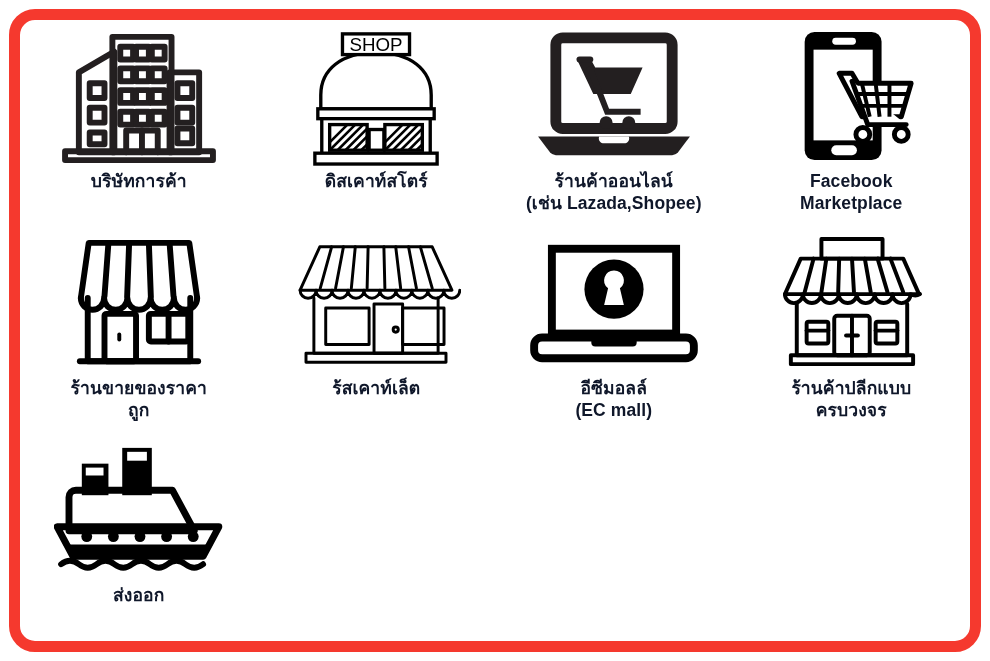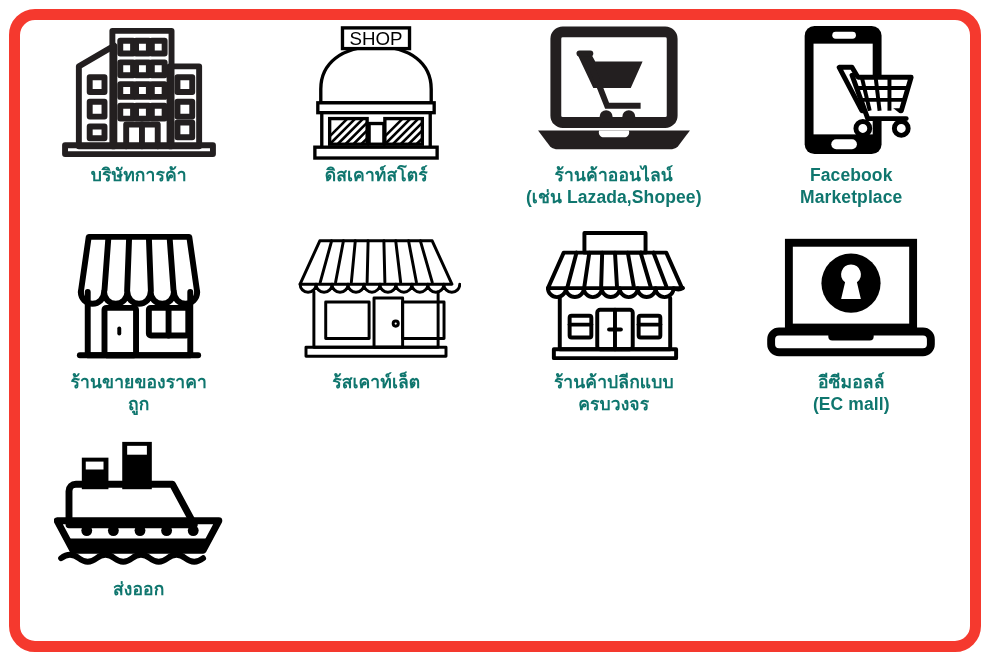--- a/index.html
+++ b/index.html
@@ -42,20 +42,21 @@
     grid-template-columns: repeat(4, 1fr);
     grid-template-rows: repeat(3, 1fr);
   }
 
   .cell {
     position: relative;
     display: flex;
     flex-direction: column;
     align-items: center;
     justify-content: flex-start;
+    padding-top: 6px;
   }
 
   .icon-box {
     width: 170px;
     height: 142px;
     display: flex;
     align-items: center;
     justify-content: center;
   }
 
@@ -64,21 +65,21 @@
     max-width: 100%;
     max-height: 100%;
   }
 
   .caption {
     margin-top: 4px;
     text-align: center;
     font-weight: bold;
     font-size: 17.5px;
     line-height: 1.28;
-    color: #0f766e;
+    color: #0f172a;
     letter-spacing: 0.1px;
     white-space: pre-line;
     max-width: 210px;
   }
 
   
   .row1 .icon-box { height: 140px; }
   .row2 .icon-box { height: 140px; }
   .row3 .icon-box { height: 140px; }
 </style>
@@ -264,20 +265,37 @@
 
           <path d="M14 122 H156 V131 H14 Z"></path>
         </svg>
       </div>
       <div class="caption">ร้สเคาท์เล็ต</div>
     </div>
 
 
     <div class="cell row3">
       <div class="icon-box">
+        <svg viewBox="0 0 170 142" width="170" height="142" fill="none">
+
+          <rect x="22" y="16" width="126" height="86" fill="none" stroke="#000" stroke-width="8"></rect>
+
+          <path d="M12 106 H158 a8 8 0 0 1 8 8 v5 a8 8 0 0 1 -8 8 H12 a8 8 0 0 1 -8 -8 v-5 a8 8 0 0 1 8 -8 Z" fill="none" stroke="#000" stroke-width="8"></path>
+          <path d="M62 106 h46 v5 a4 4 0 0 1 -4 4 H66 a4 4 0 0 1 -4 -4 Z" fill="#000"></path>
+
+          <circle cx="85" cy="57" r="30" fill="#000"></circle>
+          <path d="M85 38 a10 10 0 0 1 6 18 l4 17 h-20 l4 -17 a10 10 0 0 1 6 -18 Z" fill="#fff"></path>
+        </svg>
+      </div>
+      <div class="caption">อีซีมอลล์
+(EC mall)</div>
+    </div>
+
+    <div class="cell row3">
+      <div class="icon-box">
         <svg viewBox="0 0 170 142" width="170" height="142" fill="none" stroke="#000000" stroke-width="4" stroke-linejoin="round" stroke-linecap="round">
 
           <rect x="55" y="6" width="62" height="20"></rect>
 
           <path d="M18 62 L34 26 H138 L154 62 Z"></path>
 
           <path d="M18 62 a9.1 9.1 0 0 0 18.2 0 a9.1 9.1 0 0 0 18.2 0 a9.1 9.1 0 0 0 18.2 0
                    a9.1 9.1 0 0 0 18.2 0 a9.1 9.1 0 0 0 18.2 0 a9.1 9.1 0 0 0 18.2 0
                    a9.1 9.1 0 0 0 18.2 0 a9.1 9.1 0 0 0 9.6 0"></path>
 
@@ -294,37 +312,20 @@
           <line x1="40" y1="99" x2="62" y2="99"></line>
 
           <rect x="110" y="90" width="22" height="22" rx="2"></rect>
           <line x1="110" y1="99" x2="132" y2="99"></line>
 
           <path d="M24 124 H148 V133 H24 Z"></path>
         </svg>
       </div>
       <div class="caption">ร้านค้าปลีกแบบ
 ครบวงจร</div>
-    </div>
-
-    <div class="cell row3">
-      <div class="icon-box">
-        <svg viewBox="0 0 170 142" width="170" height="142" fill="none">
-
-          <rect x="22" y="16" width="126" height="86" fill="none" stroke="#000" stroke-width="8"></rect>
-
-          <path d="M12 106 H158 a8 8 0 0 1 8 8 v5 a8 8 0 0 1 -8 8 H12 a8 8 0 0 1 -8 -8 v-5 a8 8 0 0 1 8 -8 Z" fill="none" stroke="#000" stroke-width="8"></path>
-          <path d="M62 106 h46 v5 a4 4 0 0 1 -4 4 H66 a4 4 0 0 1 -4 -4 Z" fill="#000"></path>
-
-          <circle cx="85" cy="57" r="30" fill="#000"></circle>
-          <path d="M85 38 a10 10 0 0 1 6 18 l4 17 h-20 l4 -17 a10 10 0 0 1 6 -18 Z" fill="#fff"></path>
-        </svg>
-      </div>
-      <div class="caption">อีซีมอลล์
-(EC mall)</div>
     </div>
 
     <div class="cell row3">
       <div class="icon-box">
         <svg viewBox="0 0 170 142" width="170" height="142" fill="none">
           <g fill="#000" stroke="none">
 
             <rect x="68" y="8" width="30" height="48"></rect>
             <rect x="73" y="12" width="20" height="9" fill="#fff"></rect>
 

